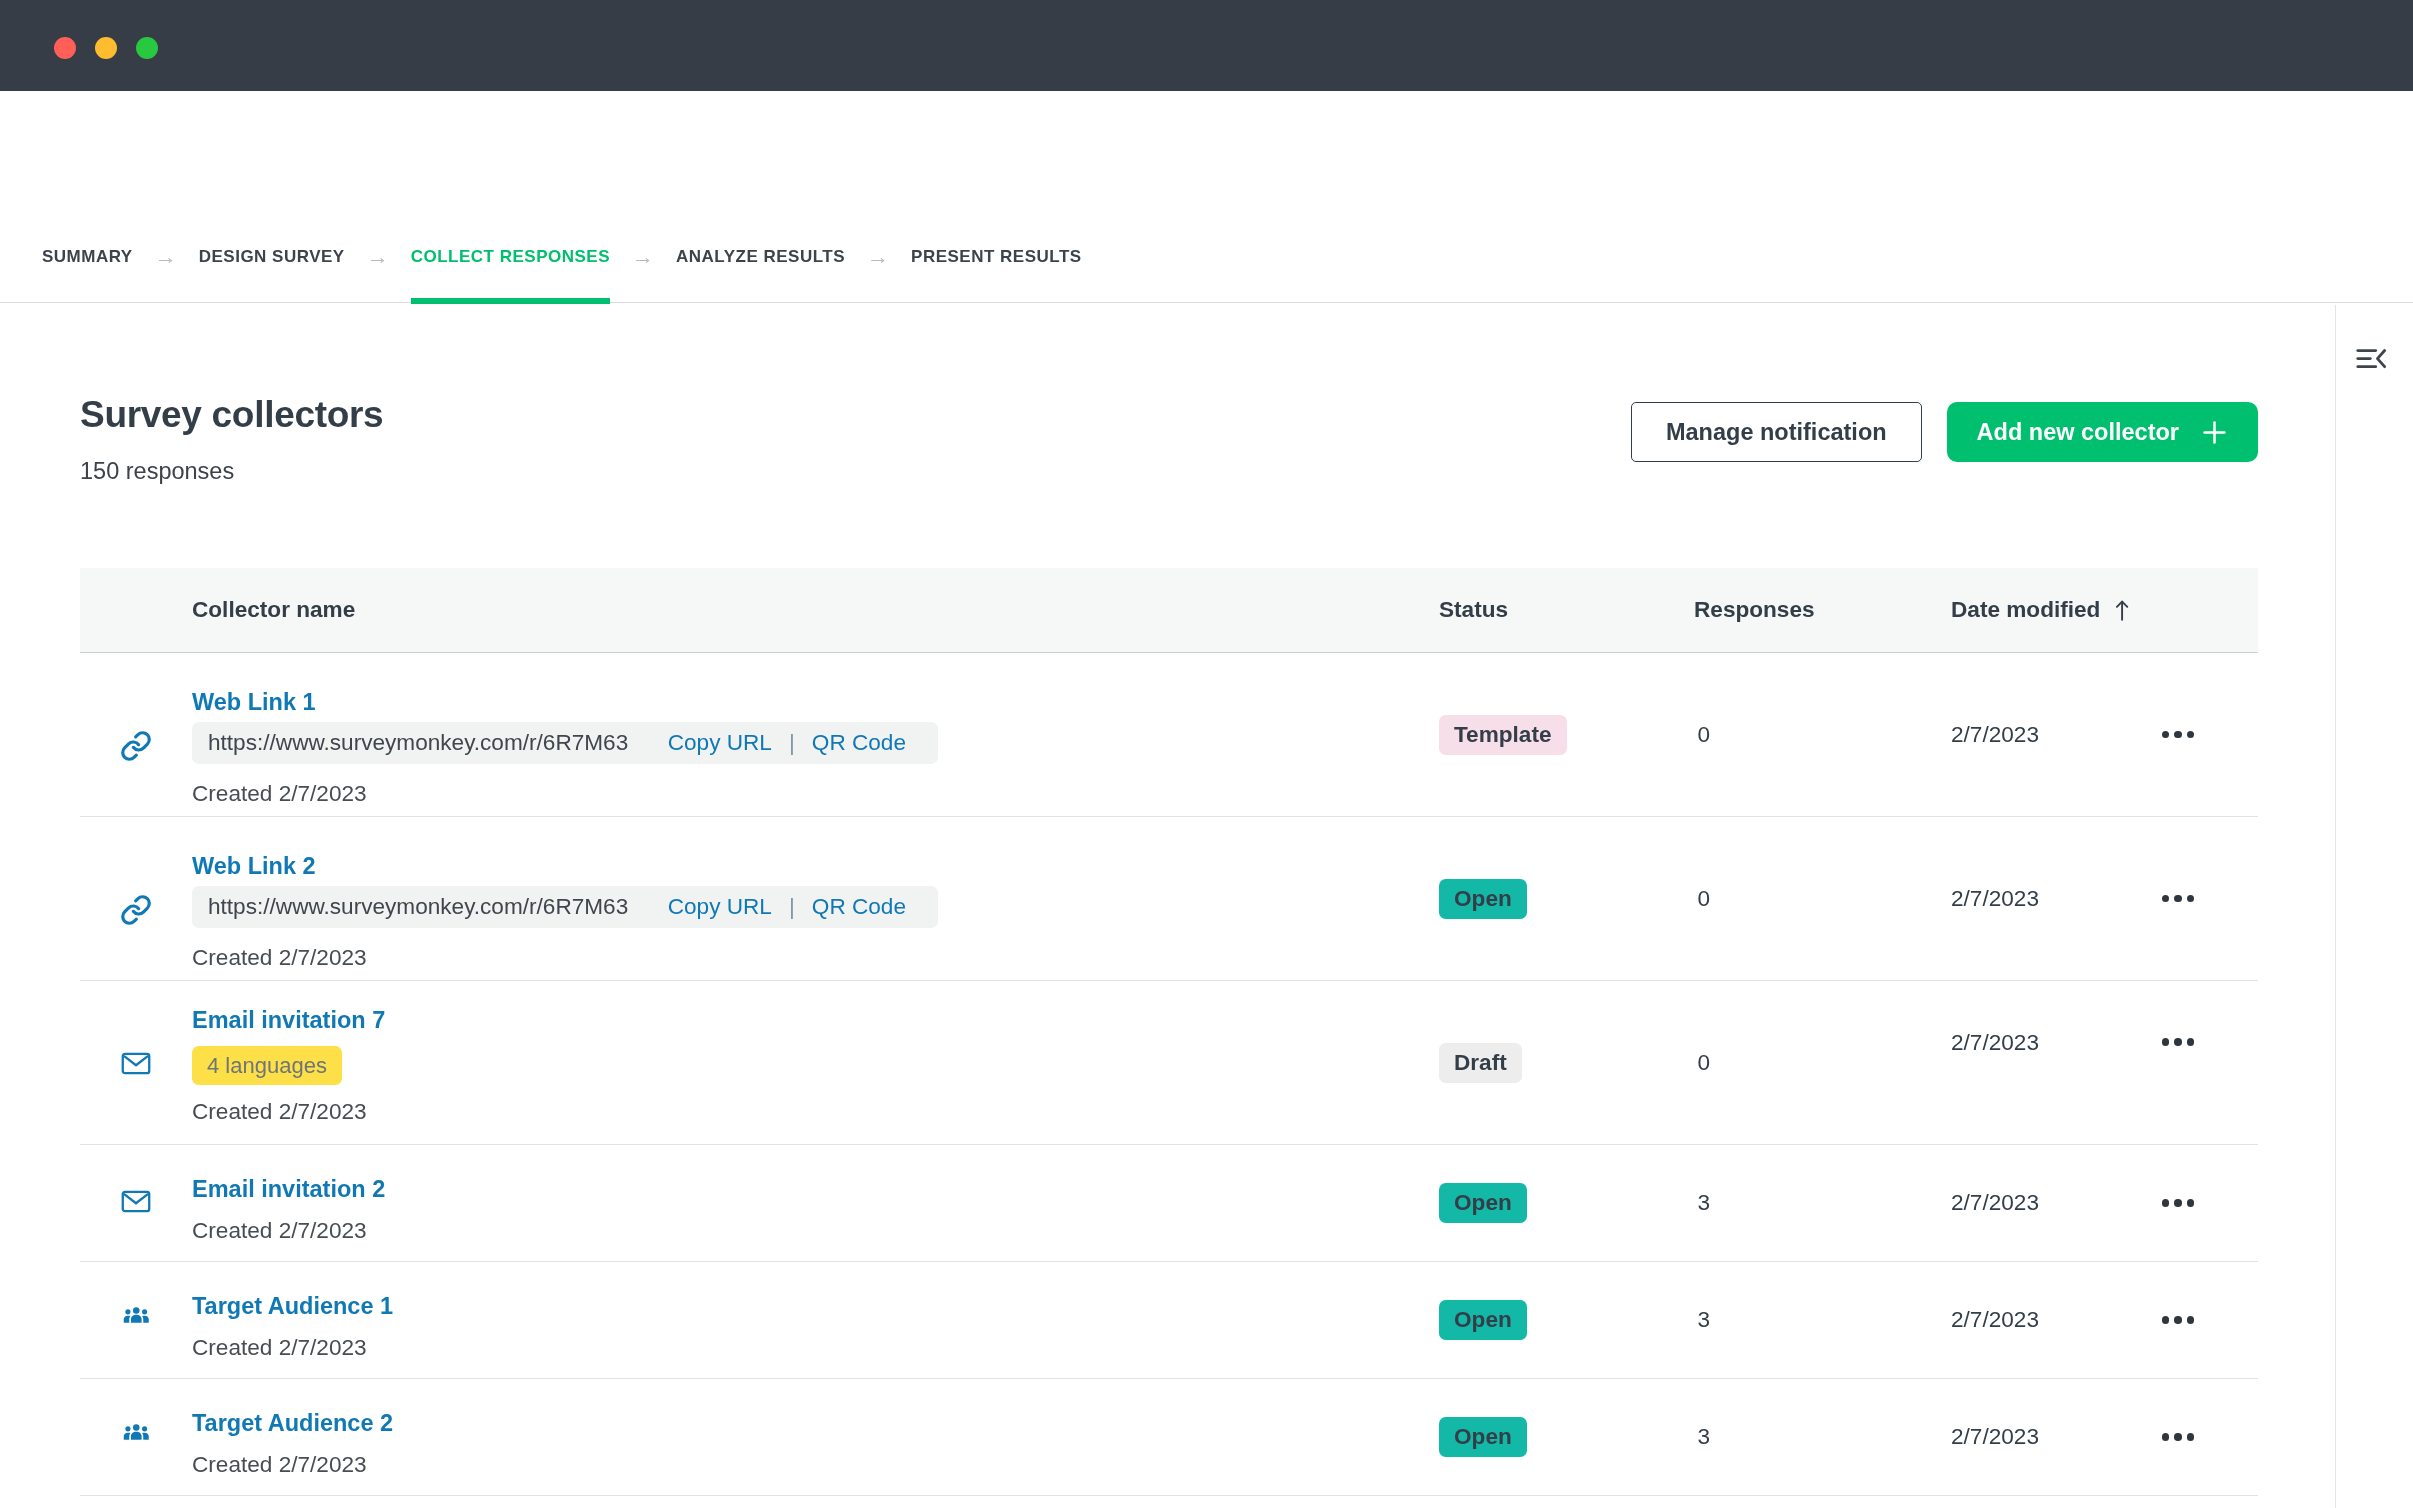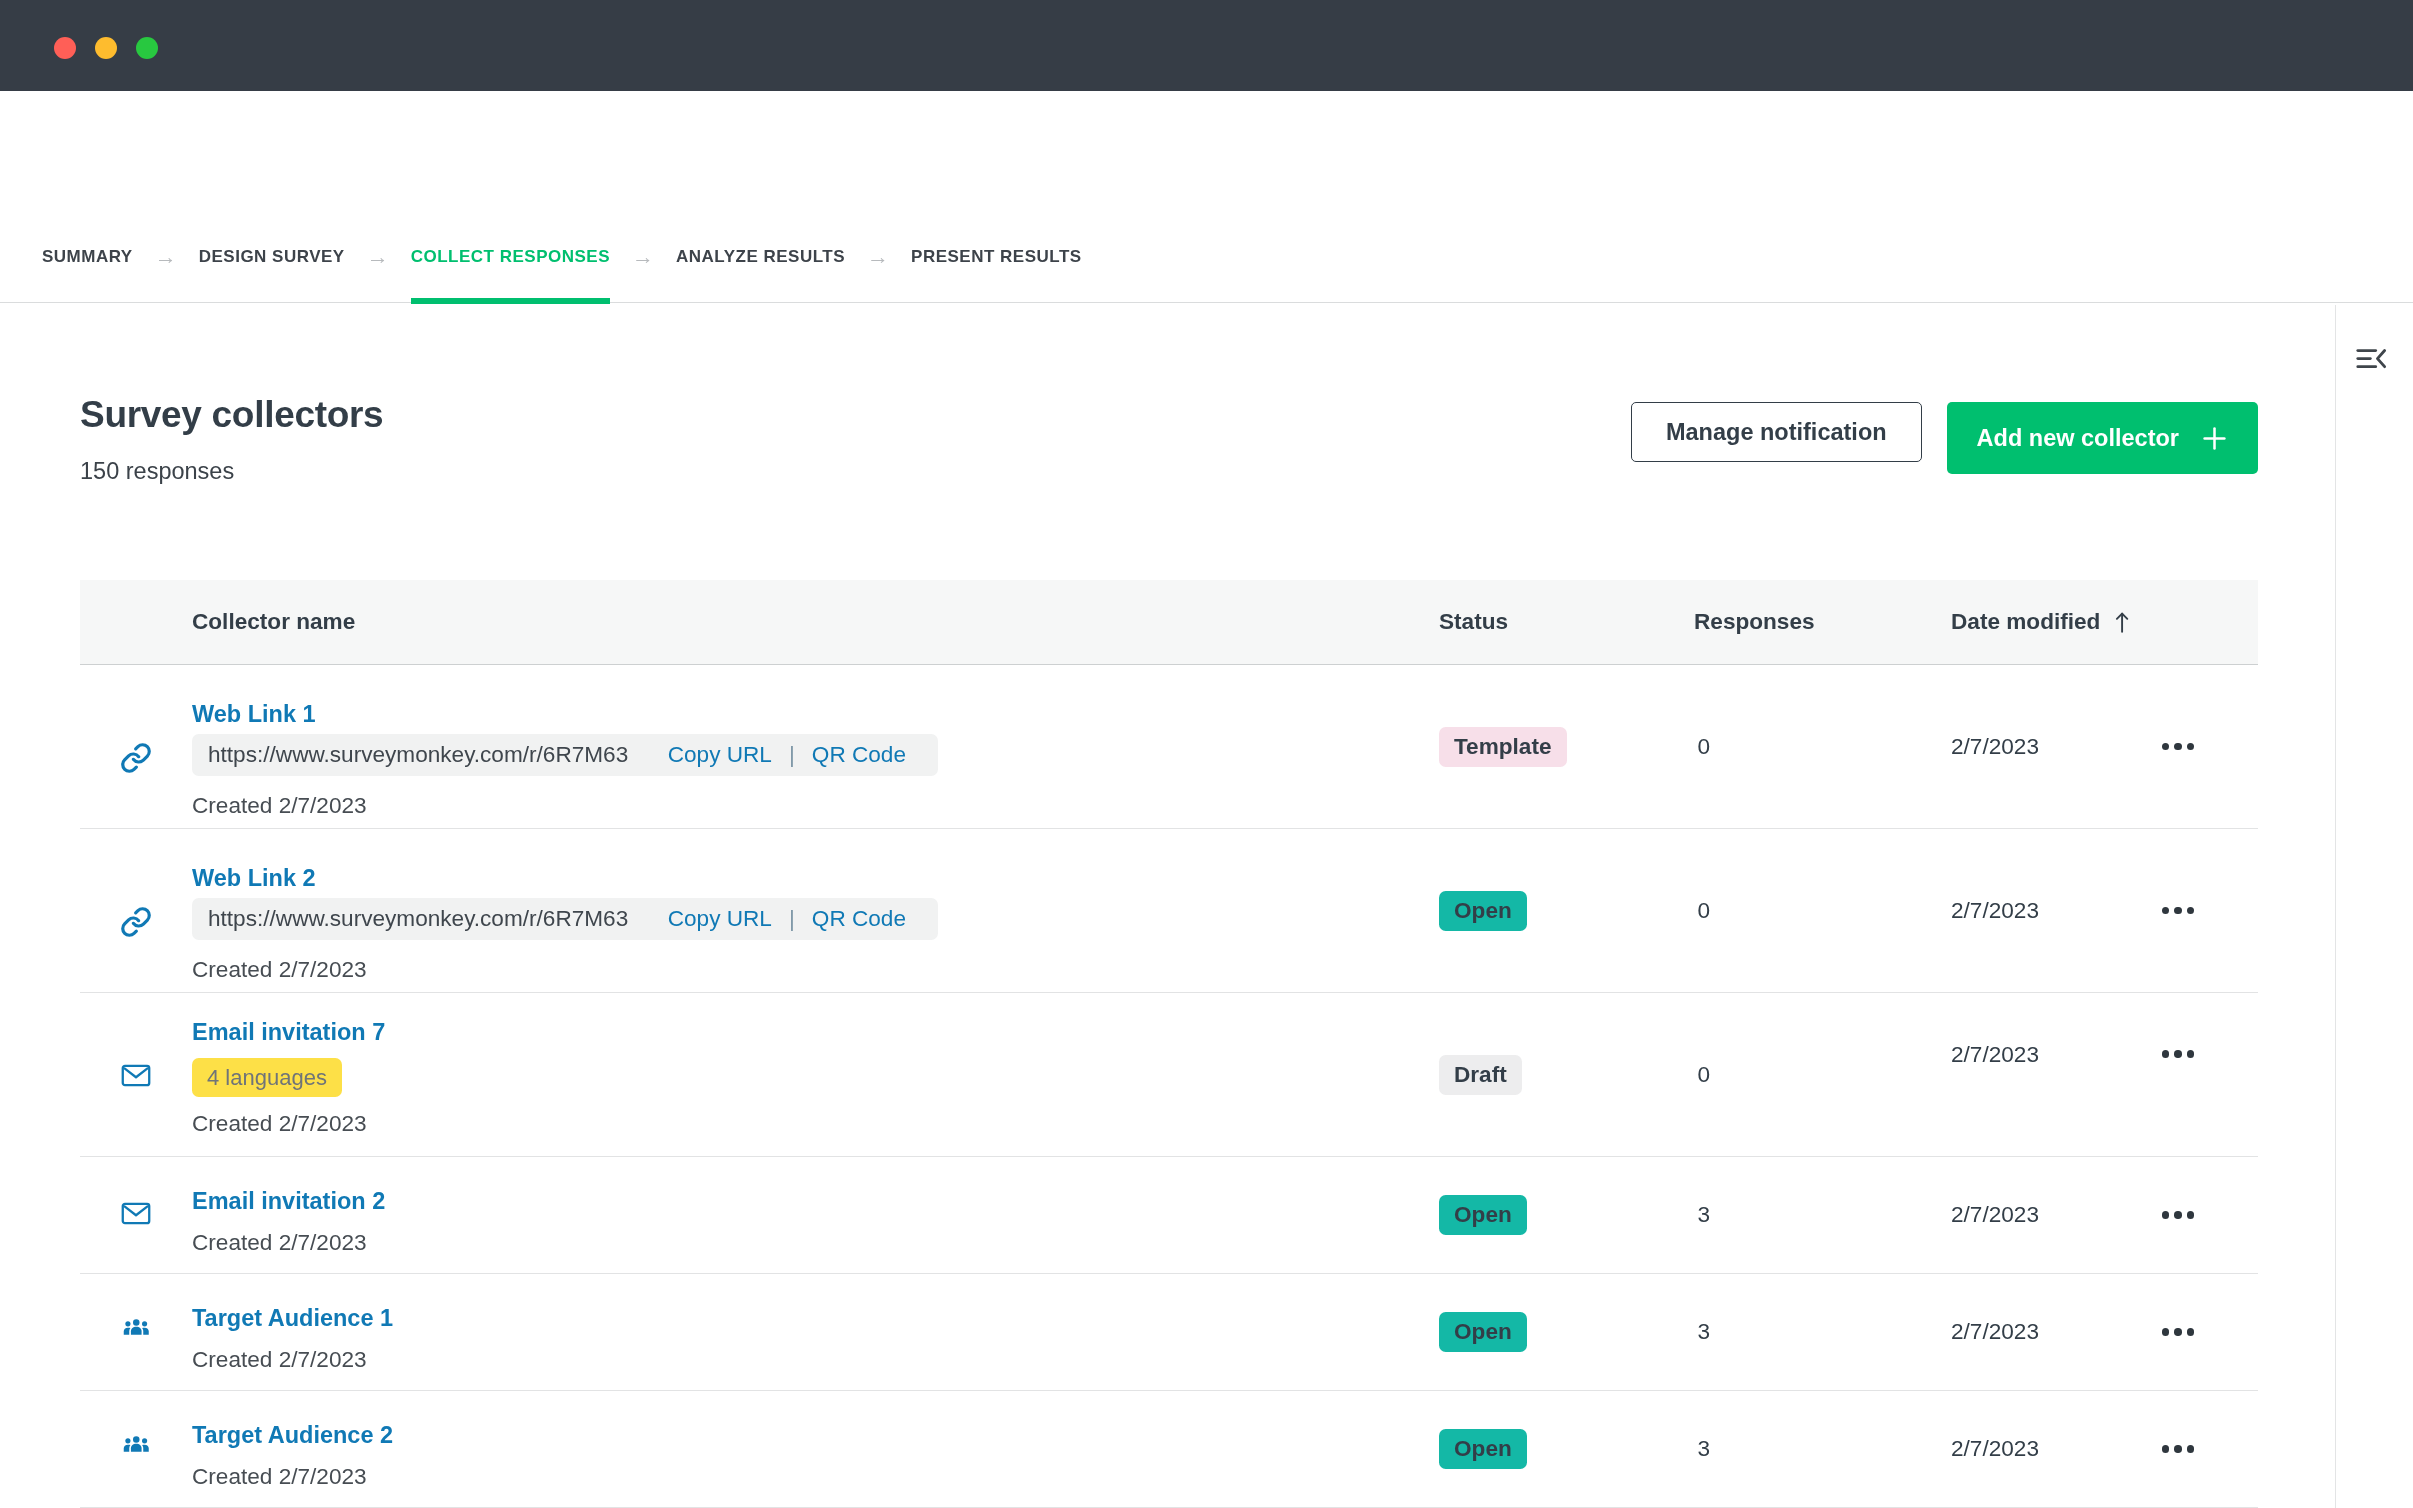--- a/index.html
+++ b/index.html
@@ -25,28 +25,28 @@
   .tab--active { color:#00bf6f; }
   .tab--active::after { content:""; position:absolute; left:0; right:0; bottom:-1.7px; height:5.9px; background:#00bf6f; }
   .nav-arrow { font-size:22px; color:#b7babd; margin:0 22px; }
 
   
   .heading-block { position:absolute; left:80px; top:394px; }
   .page-heading { font-size:37px; font-weight:700; color:#333e48; letter-spacing:-0.3px; }
   .responses-summary { margin-top:22px; font-size:23.5px; color:#3b4249; }
   .action-row { position:absolute; top:402px; right:155px; display:flex; gap:25px; }
   .btn-outline { height:60px; padding:0 34px; background:#fff; border:1.7px solid #333e48; border-radius:5px; font-family:inherit; font-size:23.5px; font-weight:700; color:#333e48; cursor:pointer; }
-  .btn-green { height:72px; padding:0 30px; background:#00bf6f; border:none; border-radius:5px; display:flex; align-items:center; gap:22px; font-family:inherit; font-size:23.5px; font-weight:700; color:#ffffff; cursor:pointer; }
+  .btn-green { height:60px; padding:0 30px; background:#00bf6f; border:none; border-radius:10px; display:flex; align-items:center; gap:22px; font-family:inherit; font-size:23.5px; font-weight:700; color:#ffffff; cursor:pointer; }
 
   
   .right-rail { position:absolute; top:305px; right:0; width:78px; height:1203px; background:#fff; border-left:0.8px solid #e3e4e5; }
   .collapse-btn { margin:42px 0 0 20px; background:none; border:none; cursor:pointer; }
 
   
-  .table { position:absolute; left:80px; top:580px; width:2178px; }
+  .table { position:absolute; left:80px; top:568px; width:2178px; }
   .thead { display:grid; grid-template-columns:112px 1247px 255px 257px 189px 118px; height:85px; align-items:center; background:#f6f7f7; border-bottom:1.7px solid #cdd0d1; font-size:22.6px; font-weight:700; color:#333e48; }
   .th-date { display:flex; align-items:center; gap:15px; cursor:pointer; }
   .trow { display:grid; grid-template-columns:112px 1247px 255px 257px 189px 118px; border-bottom:0.8px solid #e2e3e4; background:#fff; }
   .trow--tall { height:164px; }
   .trow--short { height:117px; }
   .cell-icon { display:flex; justify-content:center; }
   .cell-main { display:flex; flex-direction:column; align-items:flex-start; }
   .row-name { font-size:23.5px; font-weight:700; color:#1079b5; line-height:28.5px; text-decoration:none; cursor:pointer; }
   .created { font-size:22.6px; color:#474d53; line-height:25px; }
   .pad-web .cell-icon svg { margin-top:77px; }

